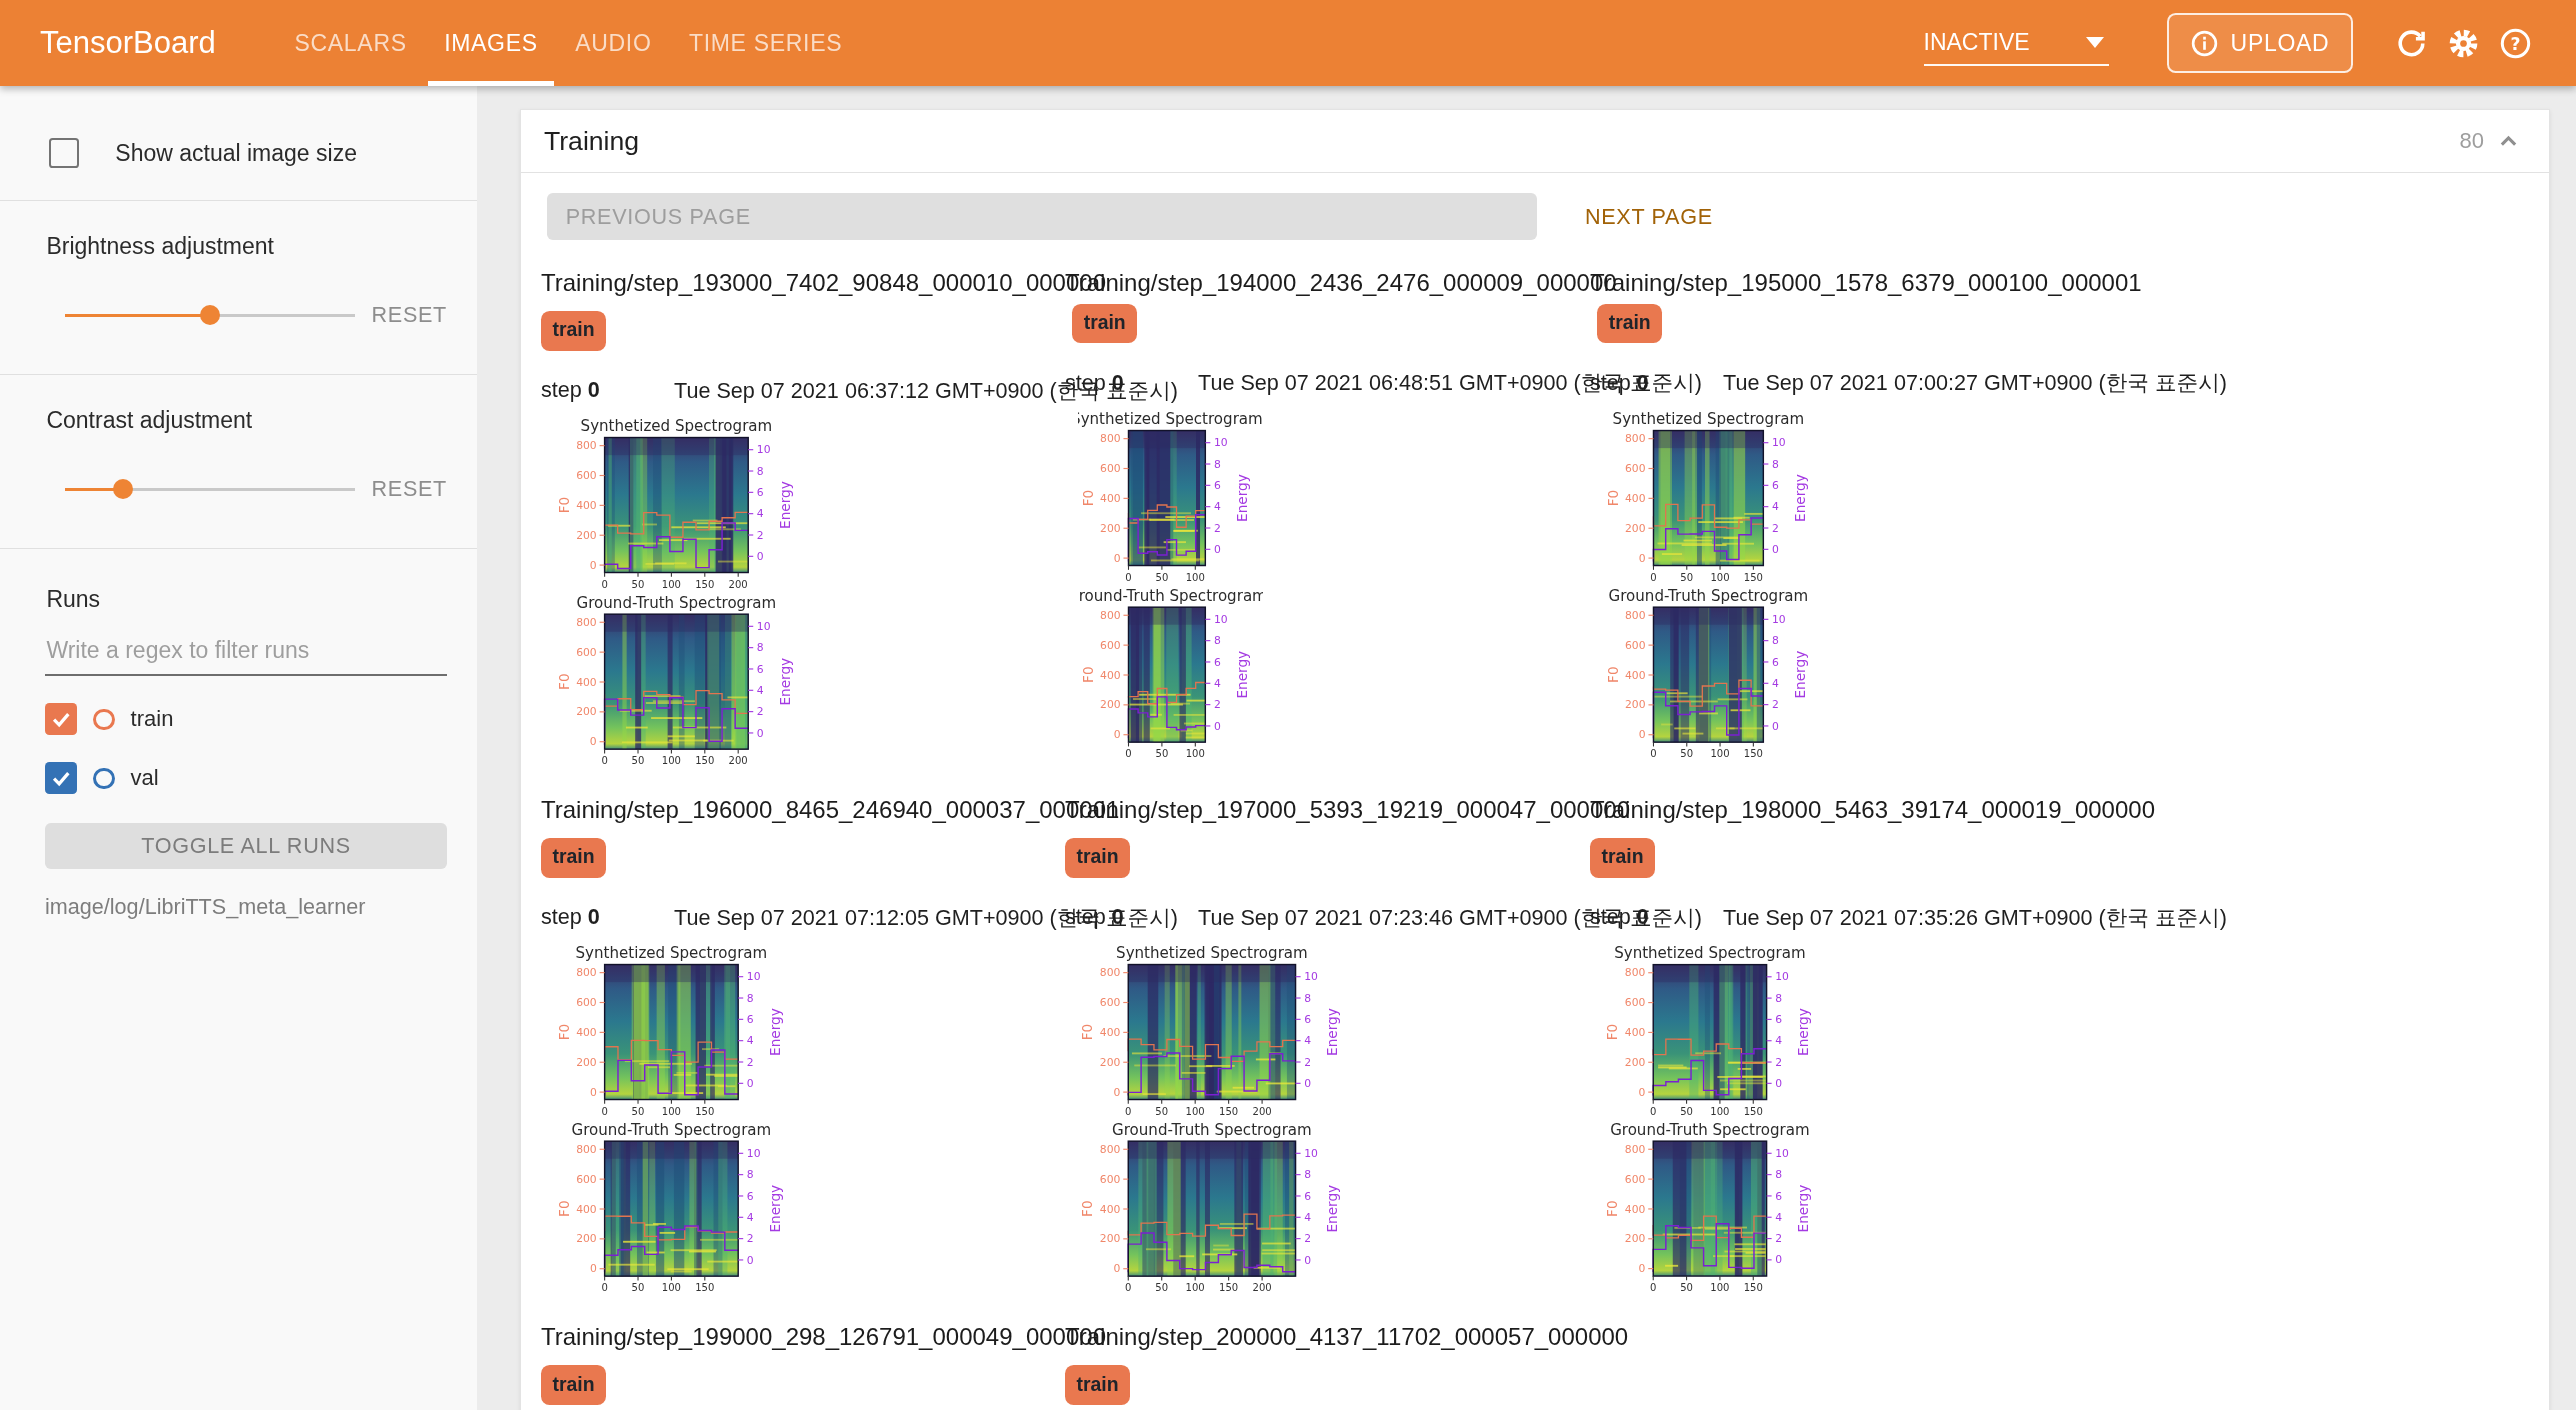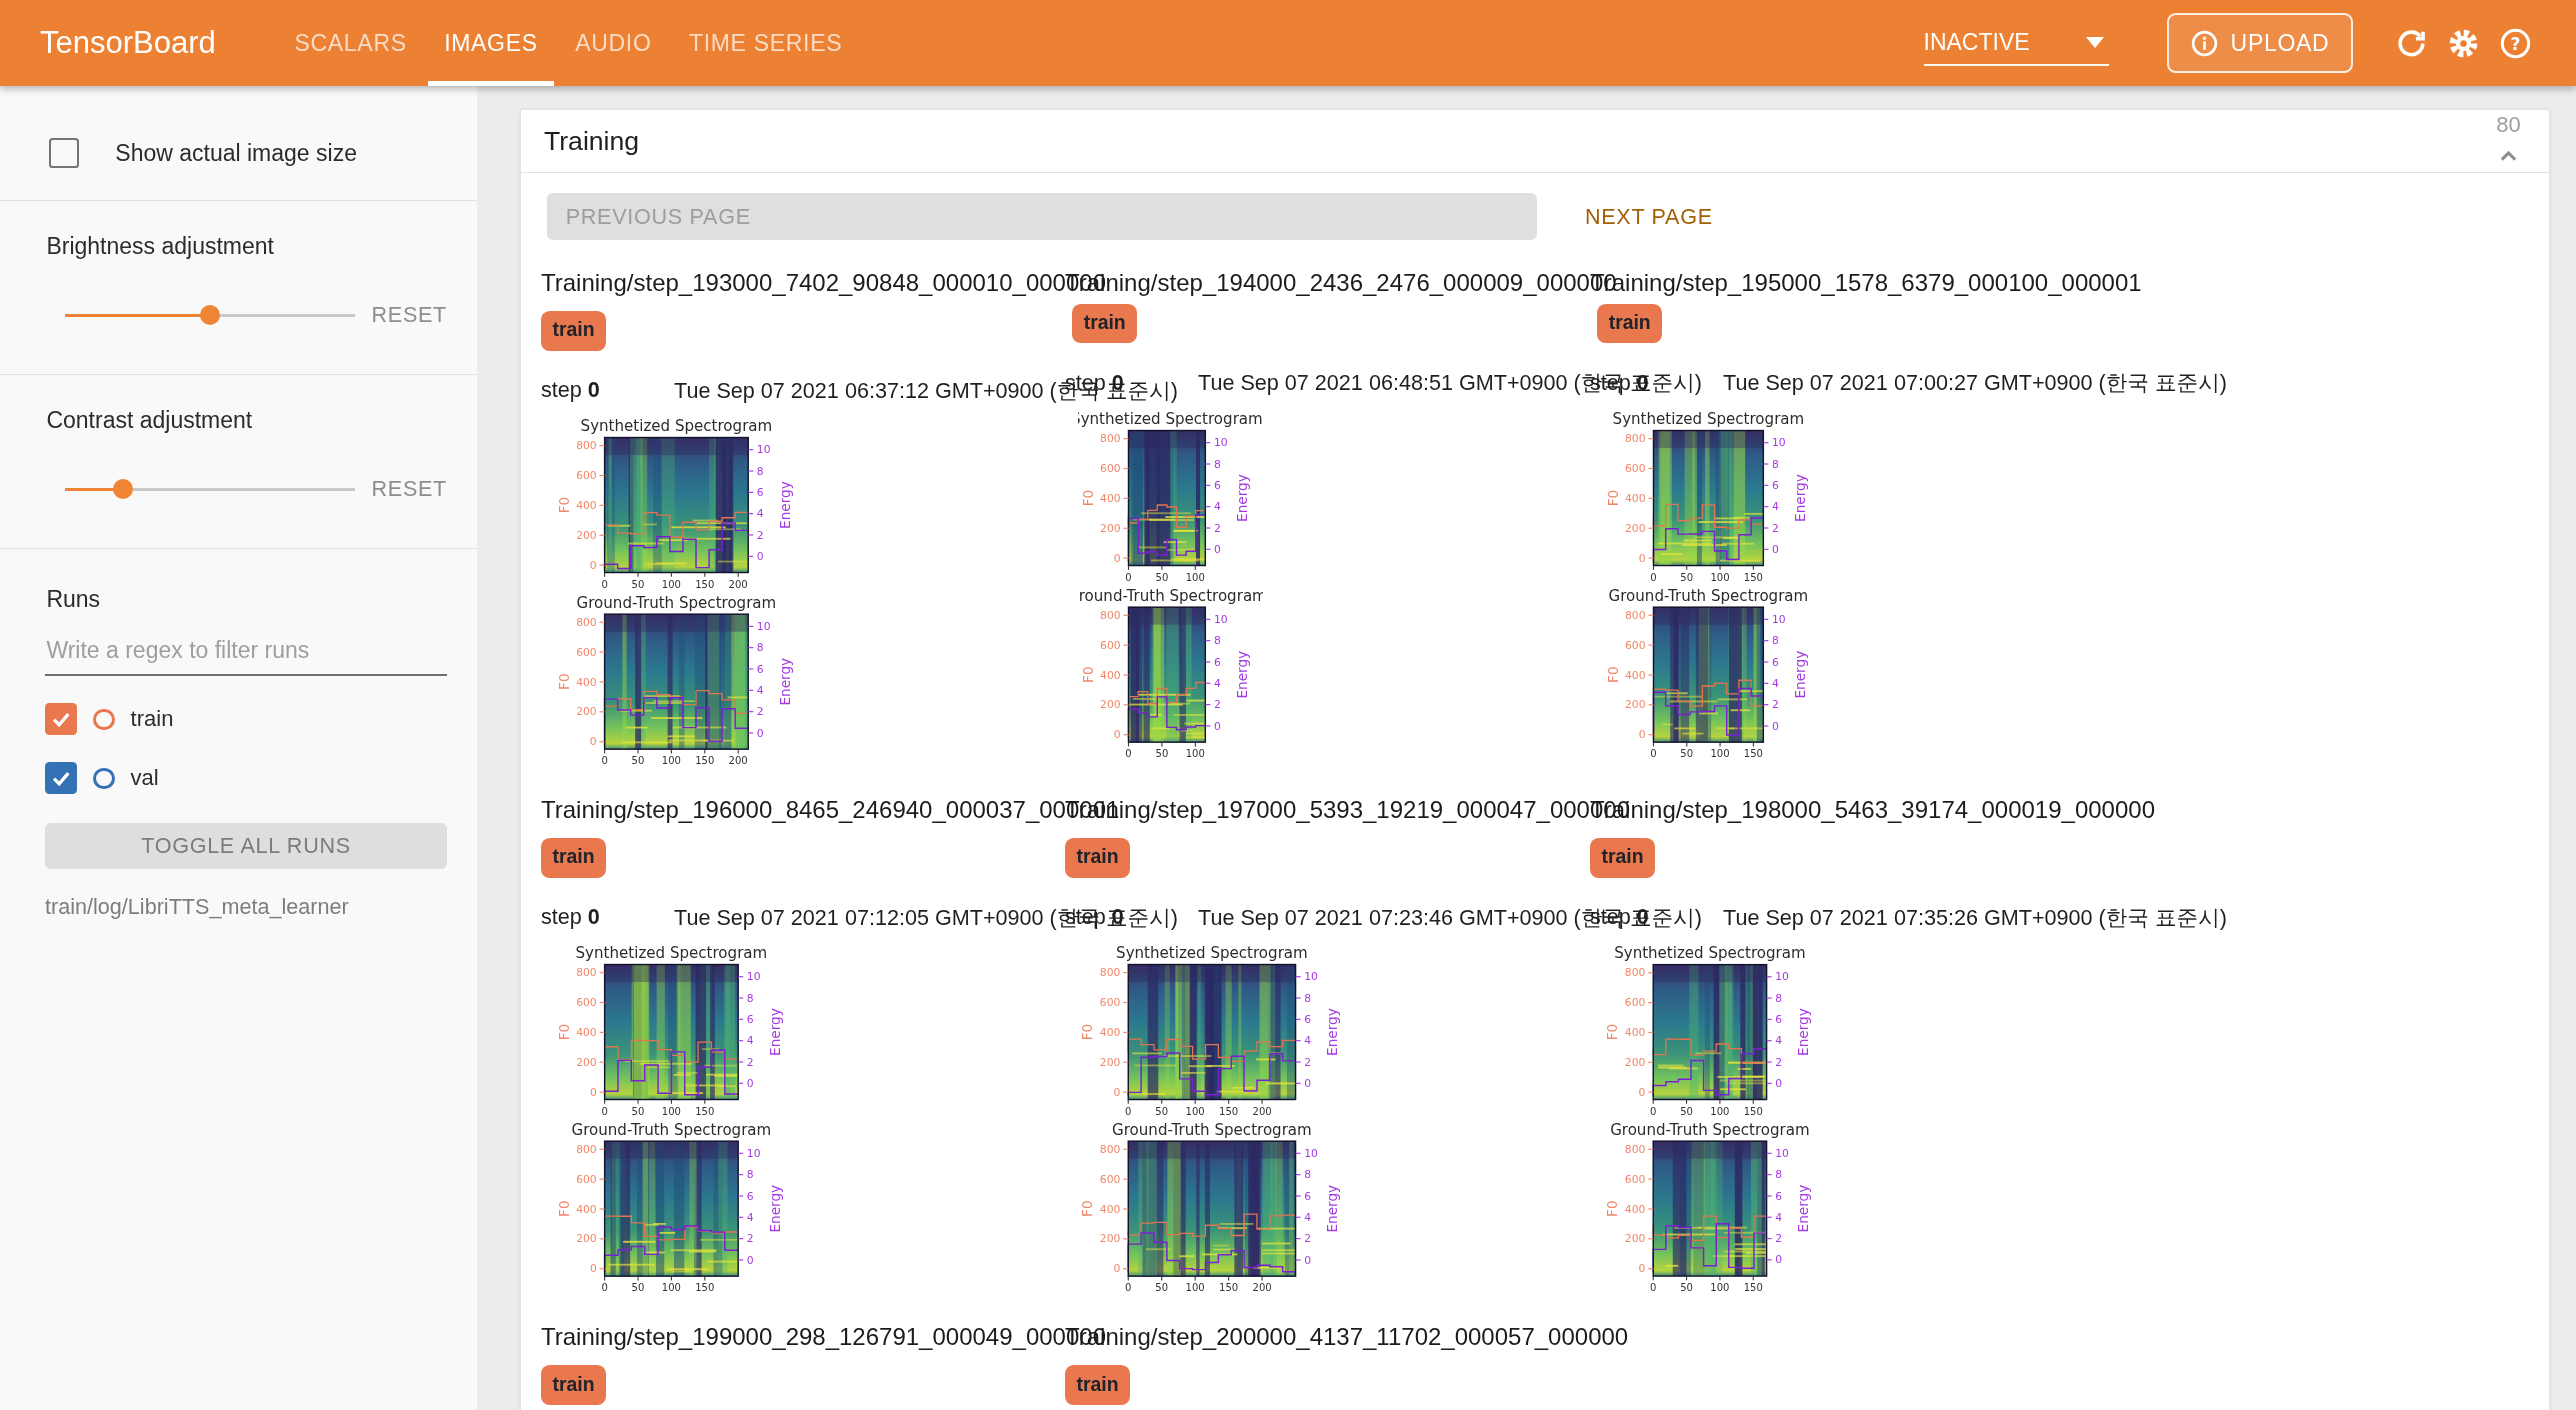--- a/index.html
+++ b/index.html
@@ -51,21 +51,21 @@
   .run-name { font-size:22px; color:#2b2b2b; }
   .toggle-all { display:block; width:100%; margin-top:29px; height:46px; background:#dedede; border:none; border-radius:5.8px;
                 color:#7c7c7c; font-size:21.6px; letter-spacing:0.7px; cursor:pointer; font-family:inherit; }
   .logdir { font-size:21.6px; color:#7d7d7d; margin-top:24.4px; }
 
   
   .main-card { position:absolute; left:520px; top:109px; width:2030px; height:1653px; background:#fff;
                border:0.7px solid #e3e3e3; box-shadow:0 1.4px 4.3px rgba(0,0,0,.08); }
   .card-head { display:flex; align-items:center; height:63px; padding:0 26px 0 23px; border-bottom:1.4px solid #e2e2e2; }
   .card-title { font-size:26.6px; color:#1f1f1f; }
-  .card-head-right { margin-left:auto; display:flex; align-items:center; gap:4px;flex-direction:column; }
+  .card-head-right { margin-left:auto; display:flex; align-items:center; gap:10px; }
   .card-count { font-size:22px; color:#9e9e9e; }
   .pager { display:flex; align-items:center; margin:20px 26px 0 26px; gap:12px; }
   .prev-btn { width:990px; height:47px; background:#dfdfdf; border:none; border-radius:5.8px; text-align:left;
               padding-left:18.7px; color:#9d9d9d; font-size:21.6px; letter-spacing:0.7px; font-family:inherit; }
   .next-btn { margin-left:24.4px; background:none; border:none; color:#a16207; font-size:21.6px; letter-spacing:0.7px;
               cursor:pointer; font-family:inherit; padding:7.2px 11.5px; }
   .grid { display:grid; grid-template-columns:524px 525px 524px; margin:10px 0 0 20px; }
   .tcard { min-height:501px; padding-top:16px; }
   .t-headline { line-height:33px; }
   .tcard-title { font-size:24px; color:#1c1c1c; }
@@ -171,21 +171,21 @@
             <span class="run-cb" style="background: rgb(52, 114, 181);">
               <svg width="24.4" height="24.4" viewBox="0 0 24 24">
                 <polyline points="5,12.5 10,17.5 19,7" fill="none" stroke="#fff" stroke-width="3.2"></polyline>
               </svg>
             </span>
             <span class="run-circle" style="border-color: rgb(52, 114, 181);"></span>
             <span class="run-name">val</span>
           </div>
         </div>
       <button class="toggle-all">TOGGLE ALL RUNS</button>
-      <div class="logdir">train/log/LibriTTS_meta_learner</div>
+      <div class="logdir">image/log/LibriTTS_meta_learner</div>
     </div>
   </aside>
 
   <main>
     <div class="main-card">
       <div class="card-head">
         <span class="card-title">Training</span>
         <span class="card-head-right">
           <span class="card-count">80</span>
           <svg width="29" height="29" viewBox="0 0 24 24">

